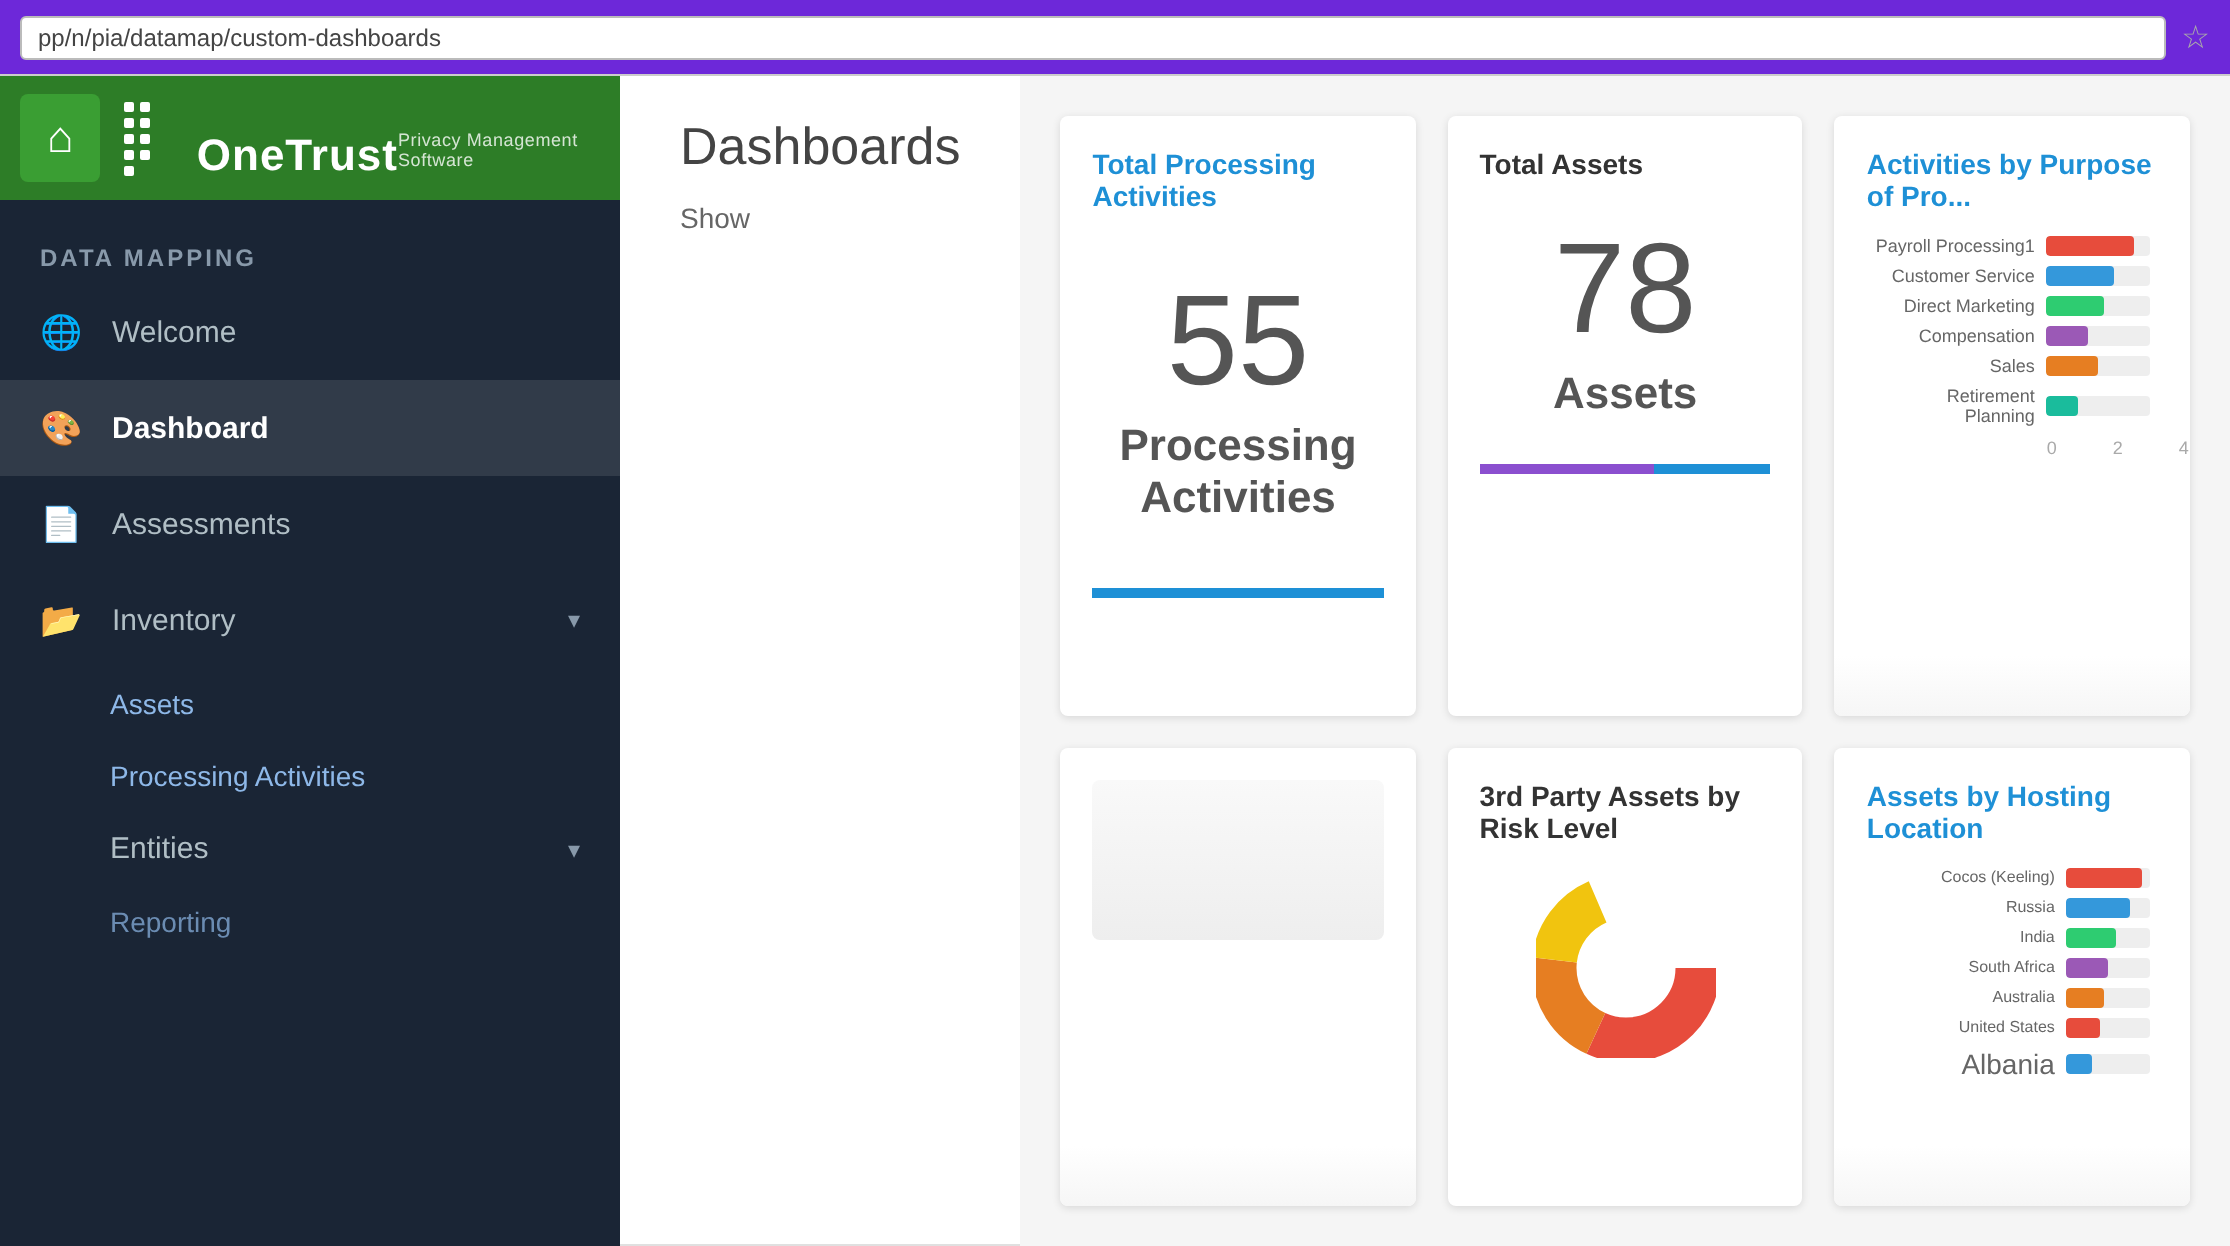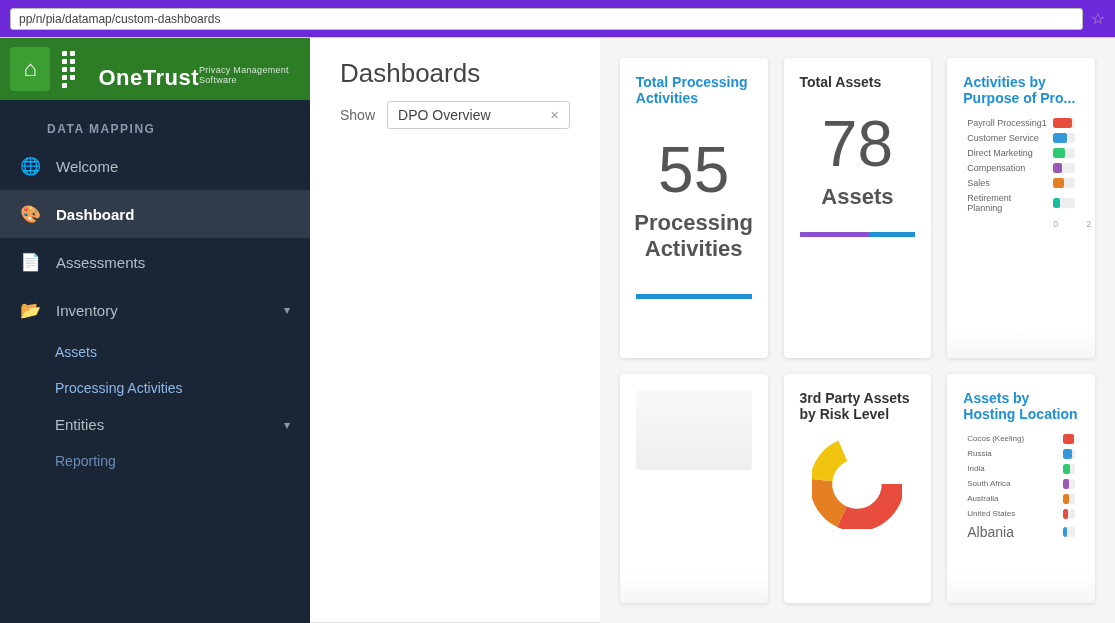--- a/index.html
+++ b/index.html
@@ -105,21 +105,20 @@
       flex-direction: column;
       padding-top: 10px;
     }
     .sidebar-section-label {
       color: #8899aa;
       font-size: 12px;
       font-weight: 700;
       letter-spacing: 1.5px;
       padding: 12px 20px 6px 20px;
       text-transform: uppercase;
-      margin-left: 27px;
     }
     .nav-item {
       display: flex;
       align-items: center;
       padding: 13px 20px;
       color: #b0bec5;
       font-size: 15px;
       gap: 14px;
       cursor: pointer;
       position: relative;
@@ -265,21 +264,21 @@
     .bar-row {
       display: flex;
       align-items: center;
       margin-bottom: 5px;
       gap: 6px;
     }
     .bar-label {
       font-size: 9px;
       color: #666;
       width: 80px;
-      text-align: left;
+      text-align: right;
       flex-shrink: 0;
     }
     .bar-track {
       flex: 1;
       height: 10px;
       background: #eee;
       border-radius: 2px;
       overflow: hidden;
     }
     .bar-fill {
@@ -392,24 +391,20 @@
       </div>
     </div>
   </div>
 
   <div class="main-content">
 
     <div class="page-header">
       <h1 class="page-title">Dashboards</h1>
       <div class="show-row">
         <span class="show-label">Show</span>
-        <div class="show-select">
-          <span>DPO Overview</span>
-          <span class="show-select-x">×</span>
-        </div>
       </div>
     </div>
 
     <div class="dashboard-grid">
 
       <div class="card">
         <div class="card-title">Total Processing Activities</div>
         <div class="card-stat">
           <span class="stat-number">55</span>
           <span class="stat-label">Processing<br>Activities</span>

